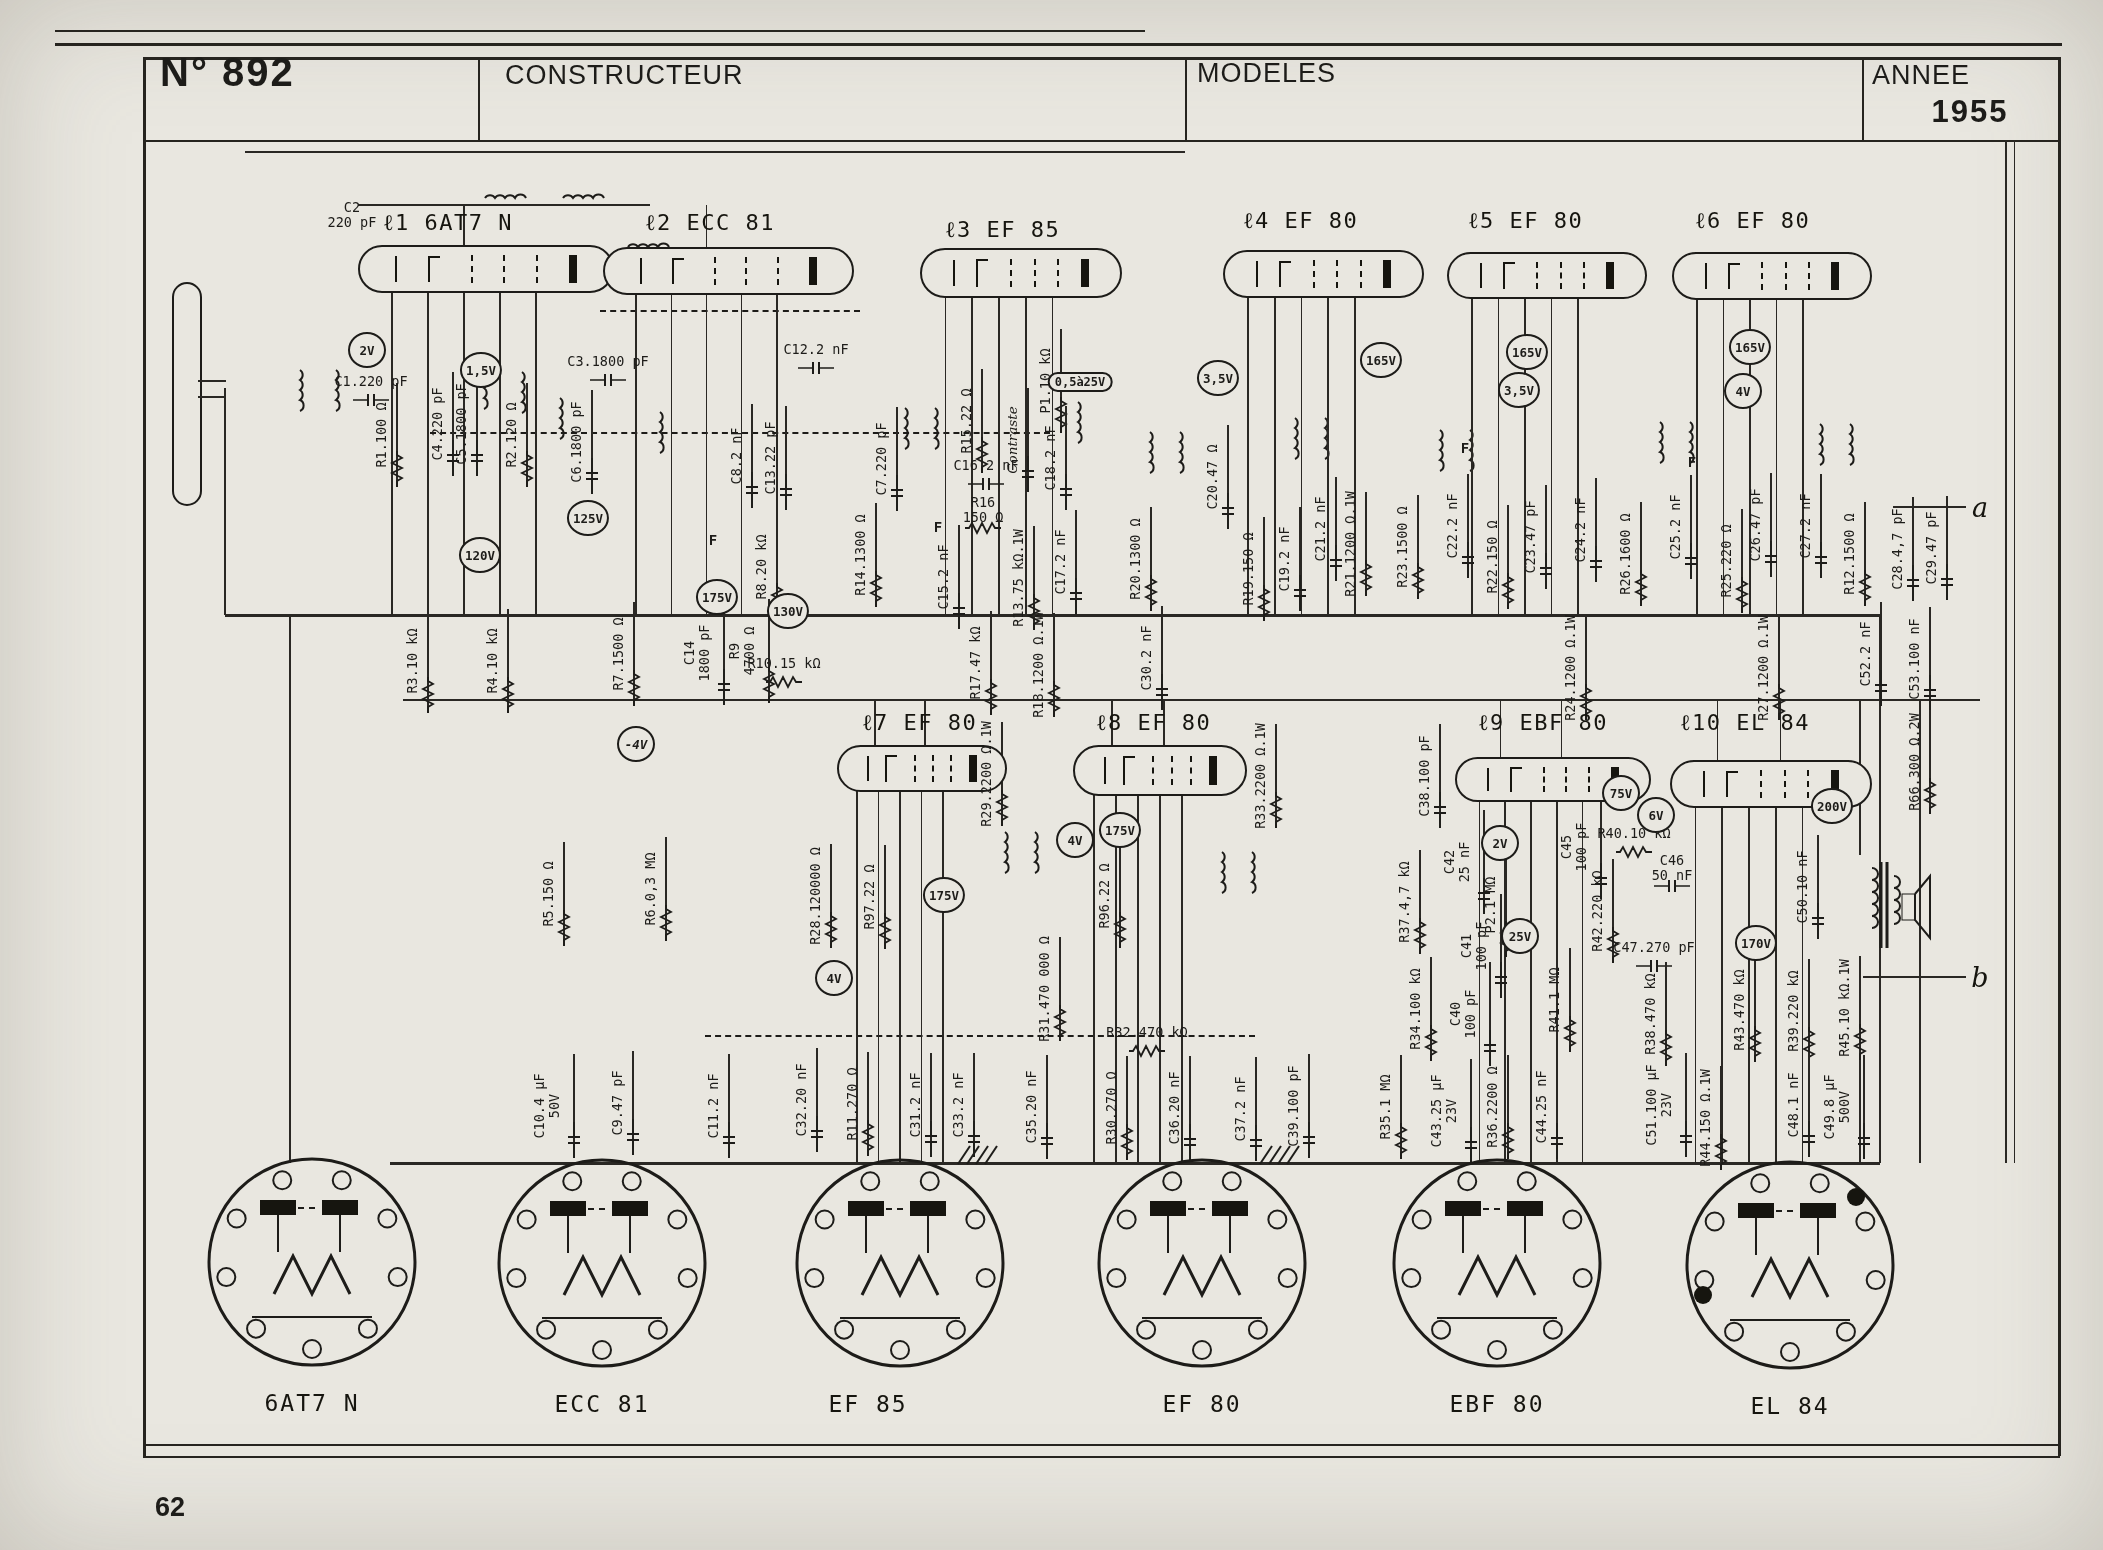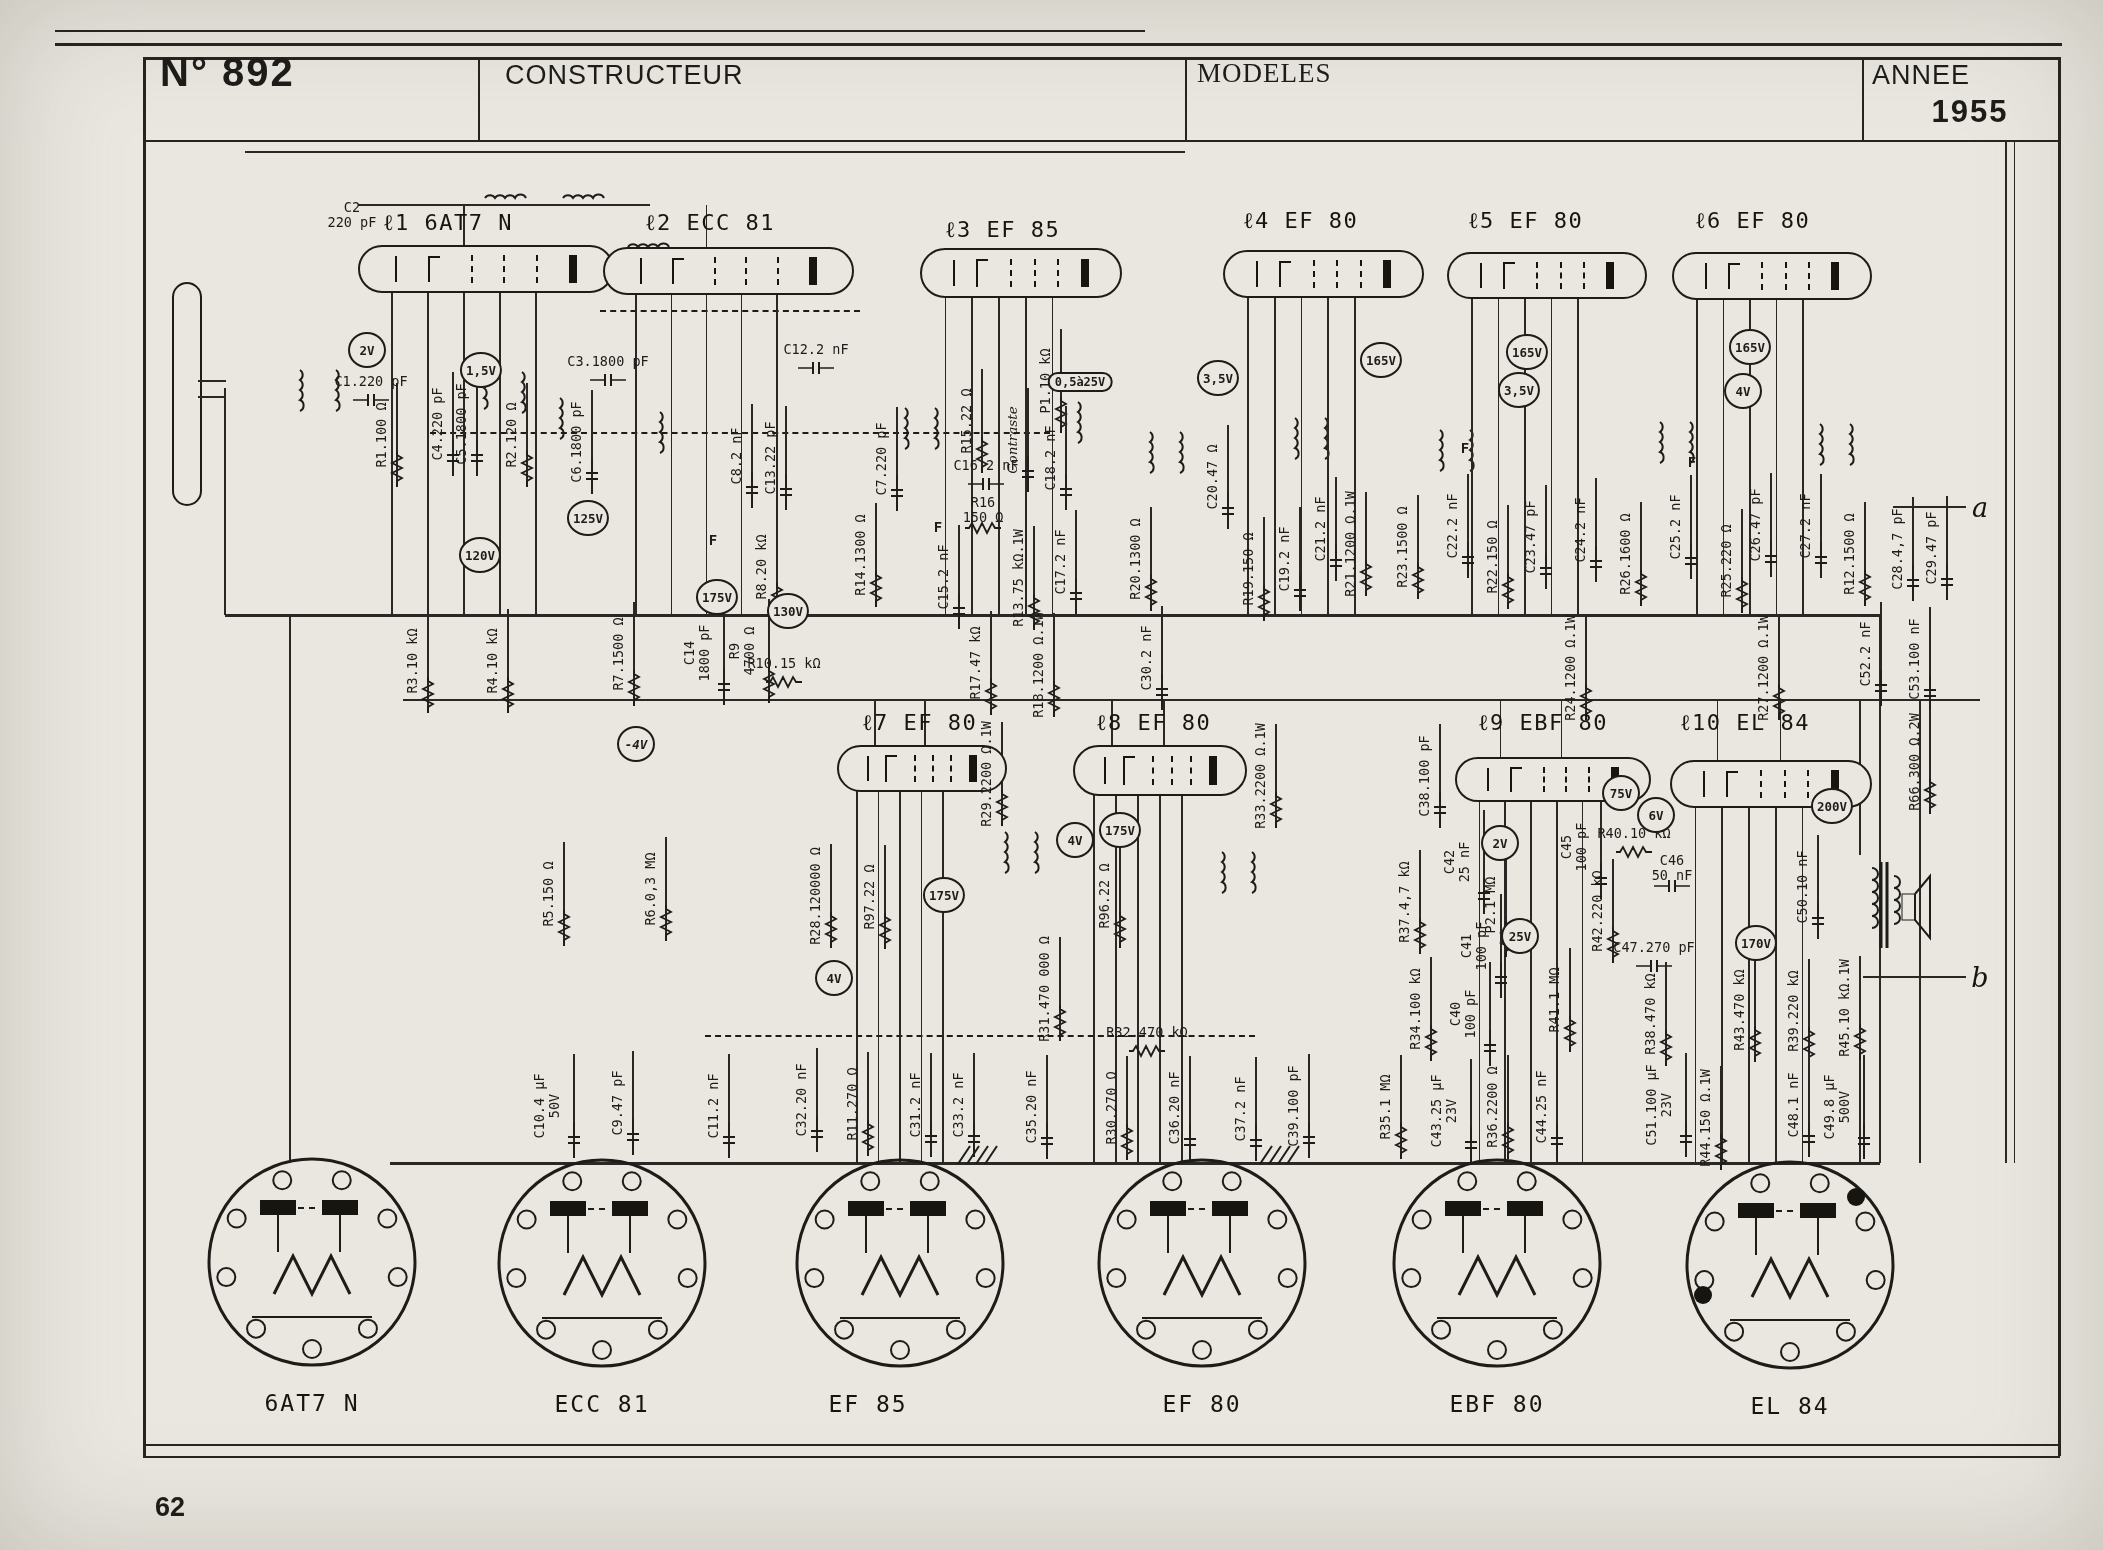--- a/index.html
+++ b/index.html
@@ -48,21 +48,21 @@
   <div class="rule" style="left:143px;top:1444px;width:1917px;height:2px;"></div>
   <div class="rule" style="left:143px;top:1456px;width:1917px;height:2px;"></div>
 
   <div class="rule" style="left:143px;top:140px;width:1917px;height:2px;"></div>
   <div class="rule" style="left:478px;top:57px;width:2px;height:83px;"></div>
   <div class="rule" style="left:1185px;top:57px;width:2px;height:83px;"></div>
   <div class="rule" style="left:1862px;top:57px;width:2px;height:83px;"></div>
 
   <div class="txt hdr-big" style="left:160px;top:50px;width:300px;font-size:40px;">N° 892</div>
   <div class="txt hdr-label" style="left:505px;top:60px;">CONSTRUCTEUR</div>
-  <div class="txt hdr-label" style="left:1197px;top:58px;font-family:Liberation Serif, serif;">MODELES</div>
+  <div class="txt hdr-label" style="left:1197px;top:58px;">MODELES</div>
   <div class="txt hdr-label" style="left:1872px;top:60px;">ANNEE</div>
   <div class="txt hdr-big" style="left:1905px;top:94px;width:130px;text-align:center;font-size:31px;">1955</div>
 
   <div class="ant-body" style="left:172px;top:282px;width:26px;height:220px;"></div>
 
   <div id="schematic">
       <div class="wire" style="left: 245px; top: 151.25px; width: 940px; height: 1.5px;"></div>
       <div class="wire" style="left: 358px; top: 204.25px; width: 292px; height: 1.5px;"></div>
       <div class="wire" style="left: 225px; top: 613.5px; width: 1655px; height: 3px;"></div>
       <div class="wire" style="left: 403px; top: 699px; width: 1577px; height: 2px;"></div>

